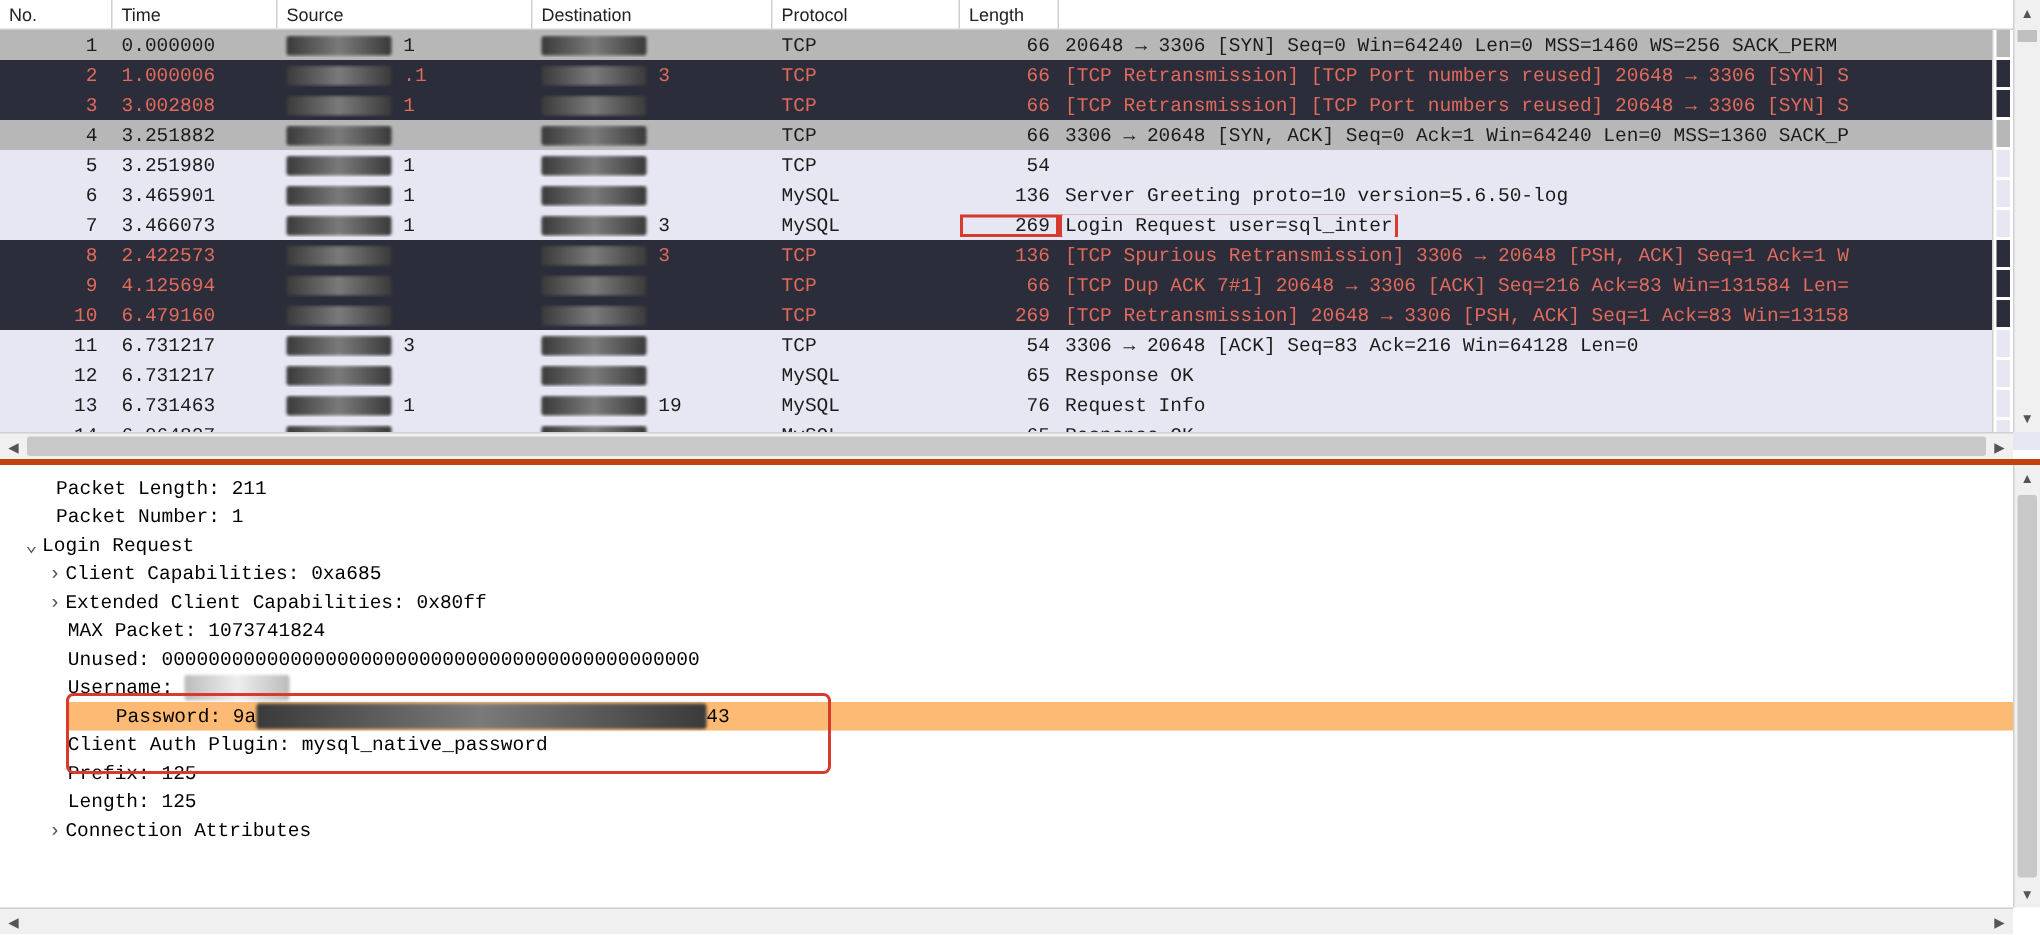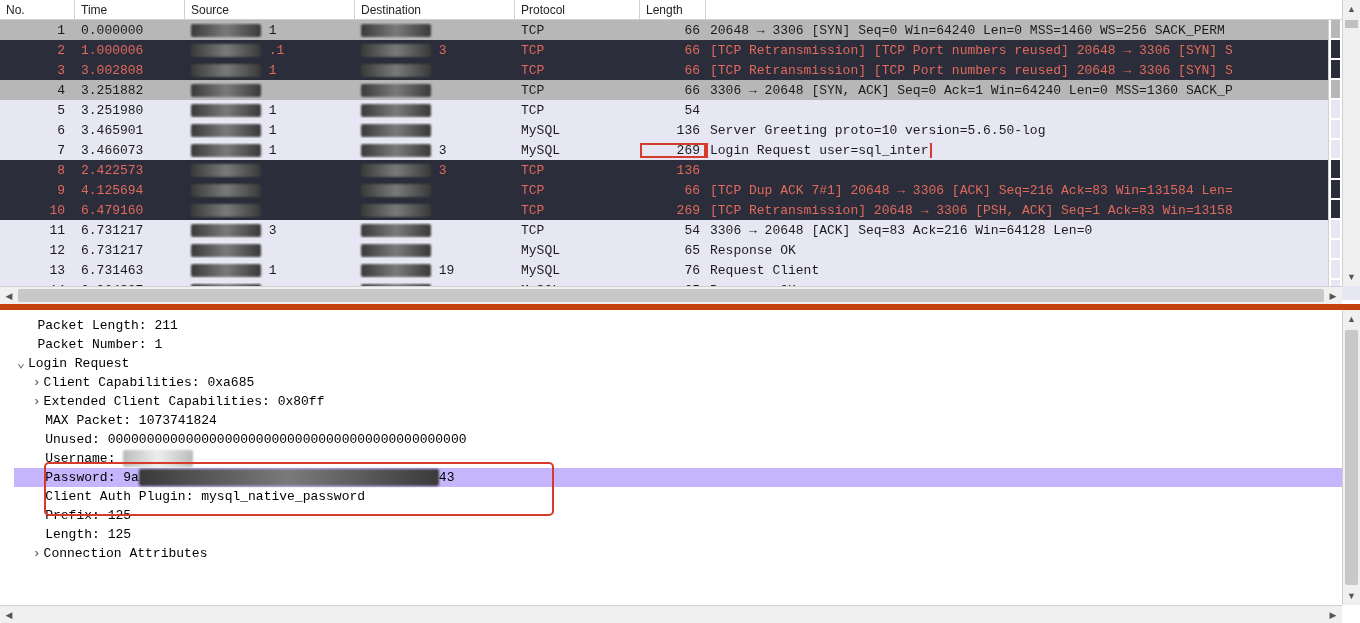--- a/index.html
+++ b/index.html
@@ -1,18 +1,18 @@
 <!DOCTYPE html>
 <html><head>
 <meta charset="utf-8">
 <style>
   * { margin:0; padding:0; box-sizing:border-box; }
   html, body { width:1360px; height:623px; font-family:"Segoe UI",Arial,sans-serif; font-size:12px; background:#fff; color:#000; overflow:hidden; }
   
-  .packet-pane { position:relative; height:310px; border-bottom:6px solid #c2410c; overflow:hidden; }
+  .packet-pane { position:relative; height:310px; border-bottom:4px solid #c2410c; overflow:hidden; }
   .packet-header, .packet-row { display:flex; align-items:center; height:20px; }
   .packet-header { background:#fff; border-bottom:1px solid #d0d0d0; font-weight:400; color:#222; }
   .packet-header .col { border-right:1px solid #d0d0d0; padding:2px 6px; height:100%; display:flex; align-items:center; }
   .packet-row { font-family:Consolas,"Courier New",monospace; font-size:13px; }
   .col { padding:0 6px; white-space:nowrap; overflow:hidden; }
   .col-no   { width:75px;  text-align:right; padding-right:10px;}
   .col-time { width:110px; }
   .col-src  { width:170px; }
   .col-dst  { width:160px; }
   .col-proto{ width:125px; }
@@ -43,21 +43,21 @@
   .hscroll-top .thumb{position:absolute;top:2px;bottom:2px;left:18px;right:18px;background:#c8c8c8;border-radius:2px;}
   
   .marker-col { position:absolute; right:18px; top:20px; bottom:18px; width:14px; background:#fff; border-left:1px solid #d0d0d0;}
   .marker-col .m { position:absolute; left:2px; right:2px; height:18px; }
   
   .detail-pane { position:relative; height:313px; overflow:hidden; }
   .detail-body { position:absolute; left:0; right:18px; top:0; bottom:18px; overflow:hidden; padding:6px 0 0 14px; }
   .tree-line { font-family:Consolas,"Courier New",monospace; font-size:13px; line-height:19px; white-space:pre; }
   .tree-toggle { display:inline-block; width:14px; text-align:center; color:#555; }
   .box-red { position:absolute; border:2px solid #d63b2e; border-radius:5px; }
-  .hl-line { background:#c4b5fd; }
+  .hl-line { background:#fdba74;margin-left:32px; }
   .detail-vscroll { position:absolute; right:0; top:0; bottom:18px; width:18px; background:#f0f0f0; border-left:1px solid #d0d0d0;}
   .detail-vscroll .arrow{position:absolute;left:0;right:0;height:18px;display:flex;align-items:center;justify-content:center;color:#555;font-size:9px;}
   .detail-vscroll .arrow.up{top:0;} .detail-vscroll .arrow.dn{bottom:0;}
   .detail-vscroll .thumb{position:absolute;left:2px;right:2px;top:20px;bottom:20px;background:#c8c8c8;border-radius:2px;}
   .detail-hscroll{position:absolute;left:0;right:18px;bottom:0;height:18px;background:#f0f0f0;border-top:1px solid #d0d0d0;}
   .detail-hscroll .arrow{position:absolute;top:0;bottom:0;width:18px;display:flex;align-items:center;justify-content:center;color:#555;font-size:9px;}
   .detail-hscroll .arrow.l{left:0;} .detail-hscroll .arrow.r{right:0;}
 </style>
 </head>
 <body>
@@ -134,20 +134,21 @@
         <div class="col col-len" style="outline: rgb(214, 59, 46) solid 2px; outline-offset: -2px;">269</div>
         <div class="col col-info"><span class="info-highlight">Login Request user=sql_inter</span></div>
       </div>
       <div class="packet-row st-dark">
         <div class="col col-no">8</div>
         <div class="col col-time">2.422573</div>
         <div class="col col-src"><span class="blur" style="width: 70px;">&nbsp;</span><span> </span></div>
         <div class="col col-dst"><span class="blur" style="width: 70px;">&nbsp;</span><span> 3</span></div>
         <div class="col col-proto">TCP</div>
         <div class="col col-len">136</div>
+        <div class="col col-info">[TCP Spurious Retransmission] 3306 → 20648 [PSH, ACK] Seq=1 Ack=1 W</div>
       </div>
       <div class="packet-row st-dark">
         <div class="col col-no">9</div>
         <div class="col col-time">4.125694</div>
         <div class="col col-src"><span class="blur" style="width: 70px;">&nbsp;</span><span> </span></div>
         <div class="col col-dst"><span class="blur" style="width: 70px;">&nbsp;</span><span> </span></div>
         <div class="col col-proto">TCP</div>
         <div class="col col-len">66</div>
         <div class="col col-info">[TCP Dup ACK 7#1] 20648 → 3306 [ACK] Seq=216 Ack=83 Win=131584 Len=</div>
       </div>
@@ -178,21 +179,21 @@
         <div class="col col-len">65</div>
         <div class="col col-info">Response  OK</div>
       </div>
       <div class="packet-row st-normal">
         <div class="col col-no">13</div>
         <div class="col col-time">6.731463</div>
         <div class="col col-src"><span class="blur" style="width: 70px;">&nbsp;</span><span> 1</span></div>
         <div class="col col-dst"><span class="blur" style="width: 70px;">&nbsp;</span><span> 19</span></div>
         <div class="col col-proto">MySQL</div>
         <div class="col col-len">76</div>
-        <div class="col col-info">Request Client</div>
+        <div class="col col-info">Request Info</div>
       </div>
       <div class="packet-row st-normal">
         <div class="col col-no">14</div>
         <div class="col col-time">6.964827</div>
         <div class="col col-src"><span class="blur" style="width: 70px;">&nbsp;</span><span> </span></div>
         <div class="col col-dst"><span class="blur" style="width: 70px;">&nbsp;</span><span> </span></div>
         <div class="col col-proto">MySQL</div>
         <div class="col col-len">65</div>
         <div class="col col-info">Response  OK</div>
       </div>

